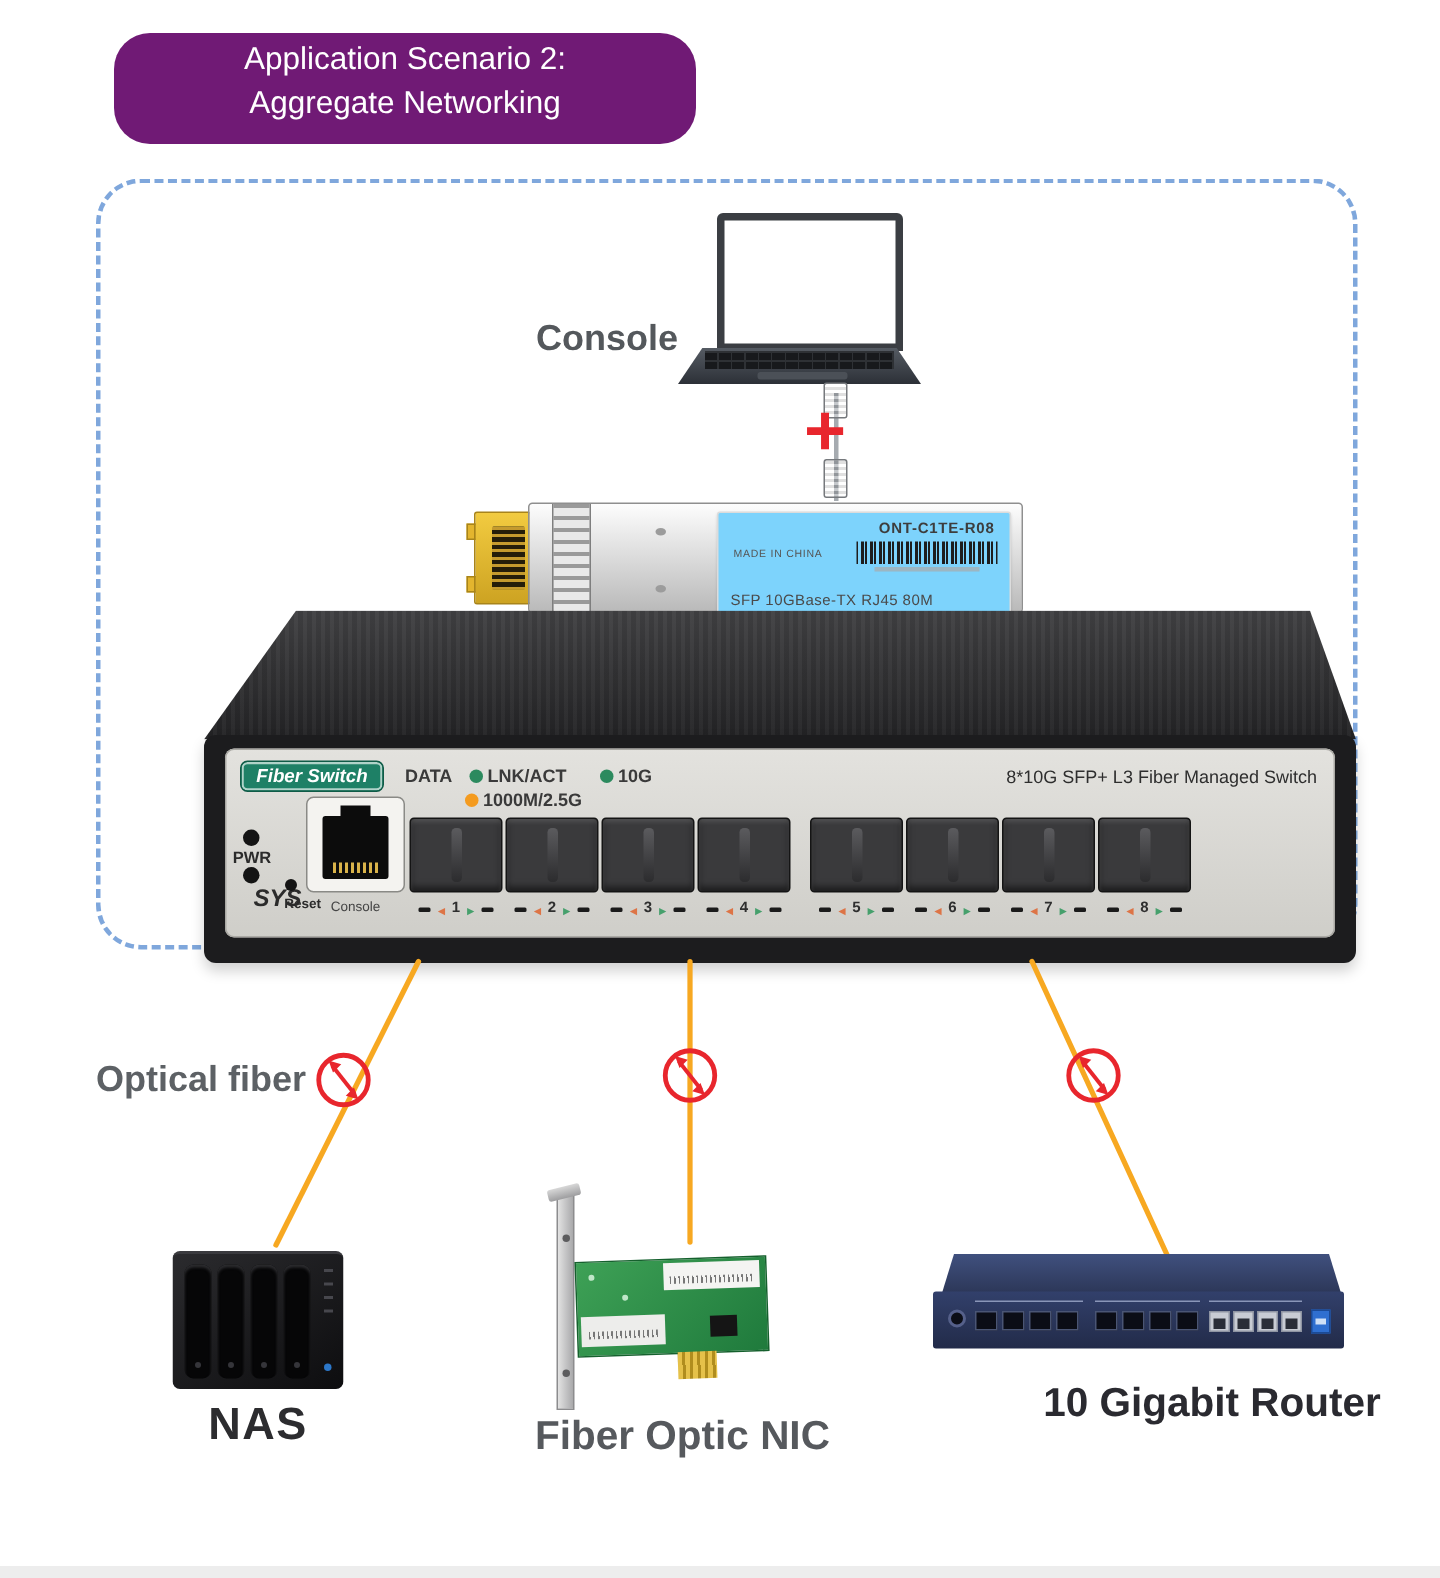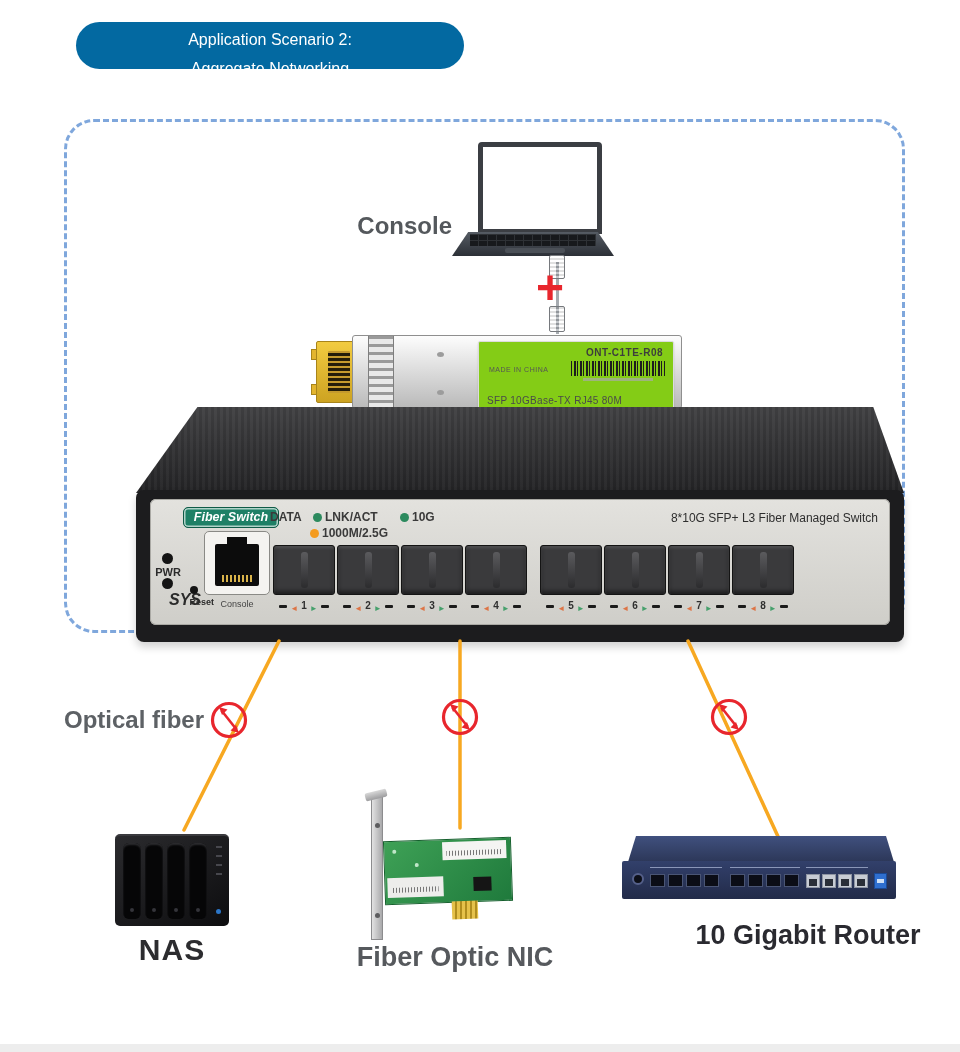--- a/index.html
+++ b/index.html
@@ -1,22 +1,22 @@
 <!DOCTYPE html>
 <html><head>
 <meta charset="utf-8">
 <style>
   * { margin:0; padding:0; box-sizing:border-box; }
   body { background:#fff; font-family:"Liberation Sans", sans-serif; }
   #stage { position:relative; width:960px; height:1052px; background:#ffffff; overflow:hidden; }
 
   
-  .hdr-badge { position:absolute; left:76px; top:22px; width:388px; height:47px;
-    background:#0369a1; border-radius:24px; color:#fff; text-align:center;
-    font-size:16px; line-height:29px; padding-top:3px; }
+  .hdr-badge { position:absolute; left:76px; top:22px; width:388px; height:74px;
+    background:#701a75; border-radius:24px; color:#fff; text-align:center;
+    font-size:21px; line-height:29px; padding-top:3px; }
 
   
   .dash-box { position:absolute; left:64px; top:119px; width:841px; height:514px;
     border:3px dashed #7fa7dc; border-radius:30px; }
 
   
   .laptop-screen { position:absolute; left:478px; top:142px; width:124px; height:92px;
     background:#fff; border:5px solid #3b3e43; border-radius:4px 4px 0 0; }
   .laptop-deck { position:absolute; left:452px; top:232px; width:162px; height:24px;
     background:linear-gradient(#555b63,#2c3037); clip-path:polygon(10% 0,90% 0,100% 100%,0 100%); }
@@ -45,21 +45,21 @@
     background-image:repeating-linear-gradient(0deg,#c49a2e 0 2px, #241d09 2px 5px); border-radius:1px; }
   .sfp-tab { position:absolute; left:311px; width:7px; height:11px; background:#e3b52e; border:1px solid #a8841a; }
   .sfp-tab.t1 { top:349px; } .sfp-tab.t2 { top:384px; }
   .sfp-body { position:absolute; left:352px; top:335px; width:330px; height:74px;
     background:linear-gradient(180deg,#fdfdfd,#b9b9b9); border:1px solid #8f8f8f; border-radius:3px; }
   .sfp-rail { position:absolute; left:368px; top:336px; width:26px; height:72px;
     background:repeating-linear-gradient(180deg,#9a9a9a 0 3px,#e9e9e9 3px 8px);
     border-left:1px solid #7e7e7e; border-right:1px solid #7e7e7e; }
   .sfp-screw { position:absolute; width:7px; height:5px; background:#9c9c9c; border-radius:50%; }
   .sfp-screw.s1 { left:437px; top:352px; } .sfp-screw.s2 { left:437px; top:390px; }
-  .sfp-label { position:absolute; left:478px; top:341px; width:196px; height:72px; background:#84cc16;
+  .sfp-label { position:absolute; left:478px; top:341px; width:196px; height:72px; background:#7dd3fc;
     border:1px solid #dcdcdc; border-radius:2px; box-shadow:0 1px 2px rgba(0,0,0,.15); }
   .sfp-model { position:absolute; right:10px; top:5px; font-size:10px; font-weight:bold; color:#3d3d3d; letter-spacing:.5px; }
   .sfp-origin { position:absolute; left:10px; top:24px; font-size:7px; color:#555; letter-spacing:.5px; }
   .sfp-barcode { position:absolute; left:92px; top:19px; width:94px; height:15px;
     background:repeating-linear-gradient(90deg,#1d1d1d 0 1px, transparent 1px 3px, #1d1d1d 3px 5px, transparent 5px 6px); }
   .sfp-barcode-sub { position:absolute; left:104px; top:36px; width:70px; height:3px; background:#aaa; opacity:.7; }
   .sfp-spec { position:absolute; left:8px; bottom:6px; font-size:10px; color:#4a4a4a; letter-spacing:.3px; }
 
   
   .sw-top { position:absolute; left:136px; top:407px; width:768px; height:86px;
@@ -68,21 +68,21 @@
                      linear-gradient(180deg,#414143,#232325);
     clip-path:polygon(8% 0,96% 0,100% 100%,0 100%); }
   .sw-body { position:absolute; left:136px; top:490px; width:768px; height:152px;
     background:#1c1c1e; border-radius:8px; box-shadow:0 5px 9px rgba(0,0,0,.18); }
   .sw-face { position:absolute; left:150px; top:499px; width:740px; height:126px;
     background:linear-gradient(#e3e2de,#cfcec9); border-radius:6px;
     box-shadow:inset 0 0 0 1px #aaa9a4; }
 
   .fs-badge { position:absolute; left:10px; top:8px; width:96px; height:21px; background:#1e8066;
     border:1px solid #0f5b47; border-radius:5px; box-shadow:inset 0 0 0 1.5px rgba(255,255,255,.65);
-    color:#fff; font-size:12.5px; font-weight:bold; font-style:italic; text-align:center; line-height:19px;margin-left:23px; }
+    color:#fff; font-size:12.5px; font-weight:bold; font-style:italic; text-align:center; line-height:19px; }
   .fp-txt { position:absolute; font-size:12px; font-weight:bold; color:#3a3a3a; white-space:nowrap;text-align:center; }
   .led { position:absolute; width:9px; height:9px; border-radius:50%; }
   .led.green { background:#2c8a5e; } .led.orange { background:#f49b1f; }
   .sw-model { position:absolute; right:12px; top:12px; font-size:12px; color:#2e2e2e; white-space:nowrap; }
 
   .pwr-dot,.sys-dot { position:absolute; width:11px; height:11px; border-radius:50%; background:#141414; }
   .reset-dot { position:absolute; width:8px; height:8px; border-radius:50%; background:#141414; }
   .tiny-lbl { position:absolute; font-weight:bold; color:#2b2b2b; text-align:center; }
 
   .console-outer { position:absolute; left:54px; top:32px; width:66px; height:64px; background:#f4f3f0;

